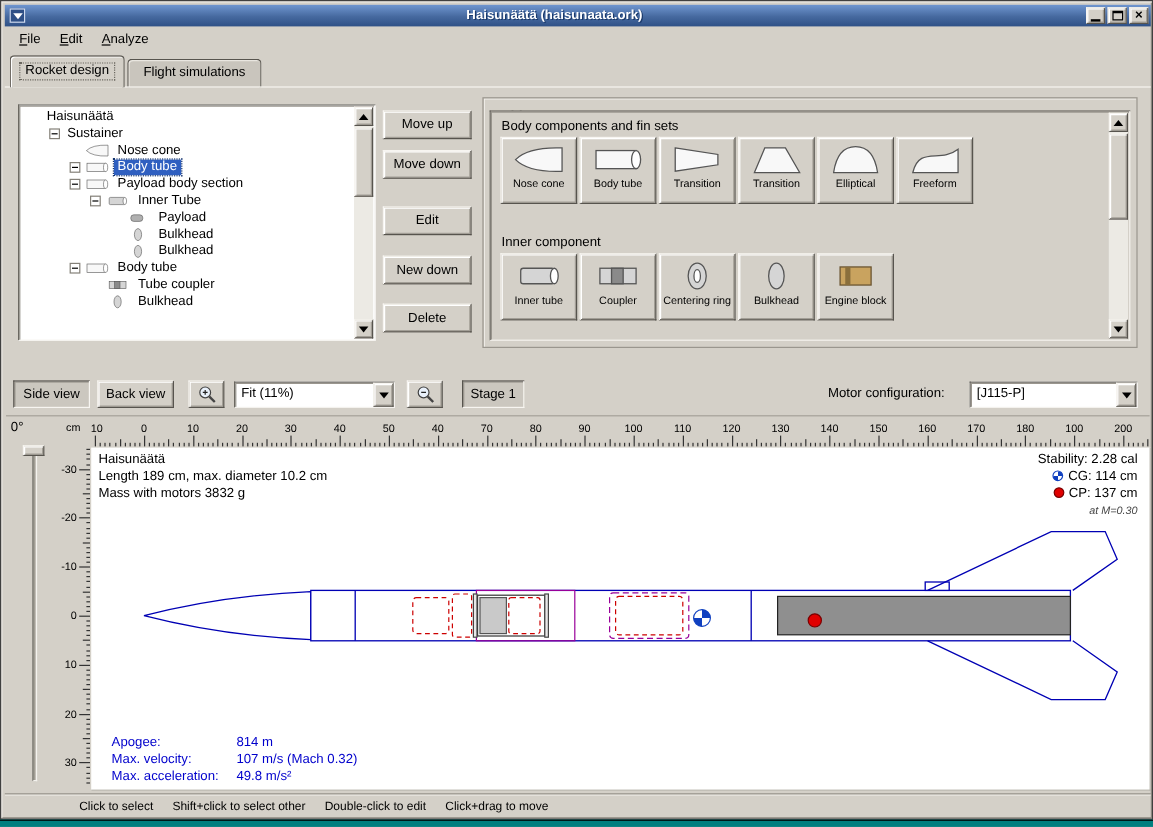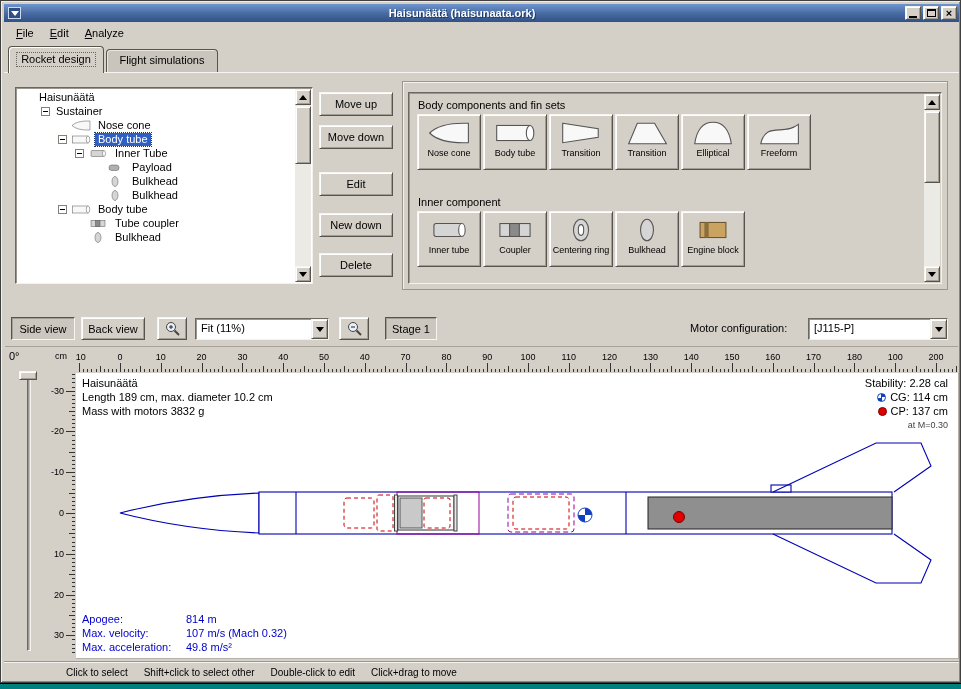--- a/index.html
+++ b/index.html
@@ -87,25 +87,25 @@
   .vlab{position:absolute;right:12px;transform:translateY(-50%);font-size:9px;}
   .vtick{position:absolute;right:1px;height:1px;width:3px;background:#333;}
   .vtick.t5{width:6px;}.vtick.t10{width:9px;}
   #unit-label{position:absolute;left:54px;top:350px;font-size:9px;}
   #rot-label{position:absolute;left:8px;top:349px;}
   #rot-track{position:absolute;left:26px;top:372px;width:4px;height:278px;background:#c2beb6;}
   #rot-handle{position:absolute;left:18px;top:370px;width:18px;height:9px;}
   #canvas{position:absolute;left:75px;top:372px;width:883px;height:286px;background:#fff;border-right:1px solid #b5b1a9;border-bottom:1px solid #b5b1a9;}
   .fig-info{position:absolute;left:6px;top:3px;line-height:14px;}
   .fig-stab{position:absolute;right:10px;top:3px;text-align:right;line-height:14px;}
-  .fig-stab .mach{font-size:9px;color:#444;}
+  .fig-stab .mach{font-size:9px;color:#444;font-style:italic;}
   .cg-dot{display:inline-block;width:9px;height:9px;border-radius:50%;border:1px solid var(--c-cg_blue,#1040c0);background:conic-gradient(var(--c-cg_blue,#1040c0) 0 25%,#fff 25% 50%,var(--c-cg_blue,#1040c0) 50% 75%,#fff 75%);vertical-align:-1px;margin-right:4px;}
   .cp-dot{display:inline-block;width:9px;height:9px;border-radius:50%;border:1px solid #7a0000;background:var(--c-cp_red,#e00000);vertical-align:-1px;margin-right:4px;}
   .fig-flight{position:absolute;left:6px;top:239px;line-height:14px;color:var(--c-flight_info_blue,#0000cc);}
-  .fig-flight .frow{display:flex;}
+  .fig-flight .frow{display:flex;margin-left:11px;}
   .fig-flight .flab{width:104px;}
 
   
   #statusbar{position:absolute;left:3px;top:660px;width:955px;height:21px;border-top:1px solid #9a968e;box-shadow:inset 0 1px 0 #f4f2ee;display:flex;align-items:center;padding-left:62px;gap:16px;font-size:10px;}
 </style>
 </head>
 <body>
 
 <div id="win">
 
@@ -154,20 +154,29 @@
           <span class="tree-label">Nose cone</span>
         </div>
         <div class="tree-row">
           <span class="tpad" style="width:40px"></span>
           <span class="expander"></span>
           <svg class="tree-ic" viewBox="0 0 40 26" width="22" height="13">
             <rect x="3" y="6" width="31" height="14" class="if"></rect>
             <ellipse cx="34" cy="13" rx="3.5" ry="7" class="if2"></ellipse>
           </svg>
           <span class="tree-label selected">Body tube</span>
+        </div>
+        <div class="tree-row">
+          <span class="tpad" style="width:40px"></span>
+          <span class="expander"></span>
+          <svg class="tree-ic" viewBox="0 0 40 26" width="22" height="13">
+            <rect x="3" y="6" width="31" height="14" class="if"></rect>
+            <ellipse cx="34" cy="13" rx="3.5" ry="7" class="if2"></ellipse>
+          </svg>
+          <span class="tree-label">Payload body section</span>
         </div>
         <div class="tree-row">
           <span class="tpad" style="width:57px"></span>
           <span class="expander"></span>
           <svg class="tree-ic" viewBox="0 0 40 26" width="22" height="13">
             <rect x="6" y="7" width="26" height="12" rx="2" class="ifg"></rect>
             <ellipse cx="32" cy="13" rx="3" ry="6" class="if2"></ellipse>
           </svg>
           <span class="tree-label">Inner Tube</span>
         </div>

